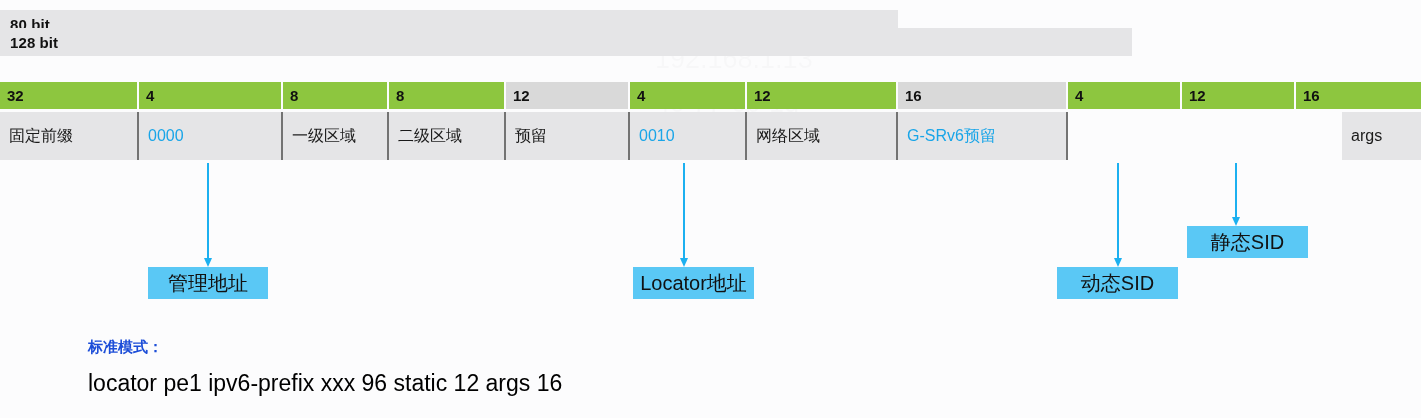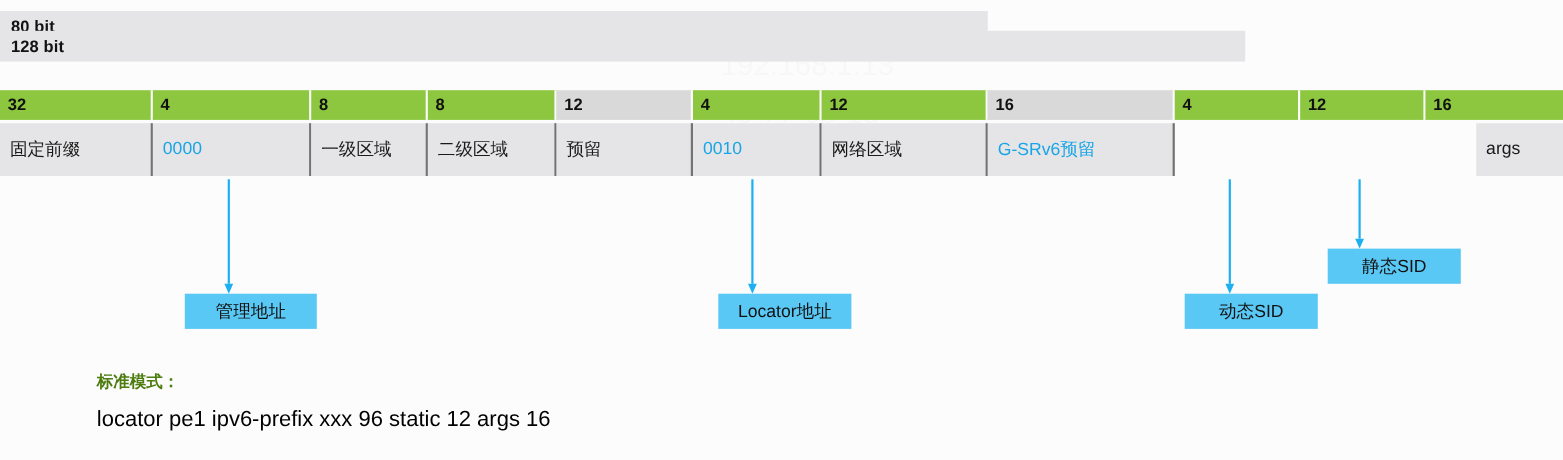--- a/index.html
+++ b/index.html
@@ -116,43 +116,42 @@
     border-top: 9px solid #1cb0f0;
   }
 
   
   .callout {
     position: absolute;
     background: #5ac8f5;
     display: flex;
     align-items: center;
     justify-content: center;
-    font-size: 16px;
+    font-size: 20px;
     color: #111;
     height: 32px;
     box-sizing: border-box;
     white-space: nowrap;
-    margin-left: 20px;
   }
 
   
   #mode-label {
     position: absolute;
     left: 88px;
     top: 338px;
     font-size: 15px;
     font-weight: bold;
-    color: #4d7c0f;
+    color: #1d4ed8;
     white-space: nowrap;
   }
   #mode-command {
     position: absolute;
     left: 88px;
     top: 370px;
-    font-size: 20px;
+    font-size: 23px;
     color: #000;
     white-space: nowrap;
   }
 
   
   .watermark {
     position: absolute;
     color: rgba(0,0,0,0.018);
     font-size: 27px;
     white-space: nowrap;

